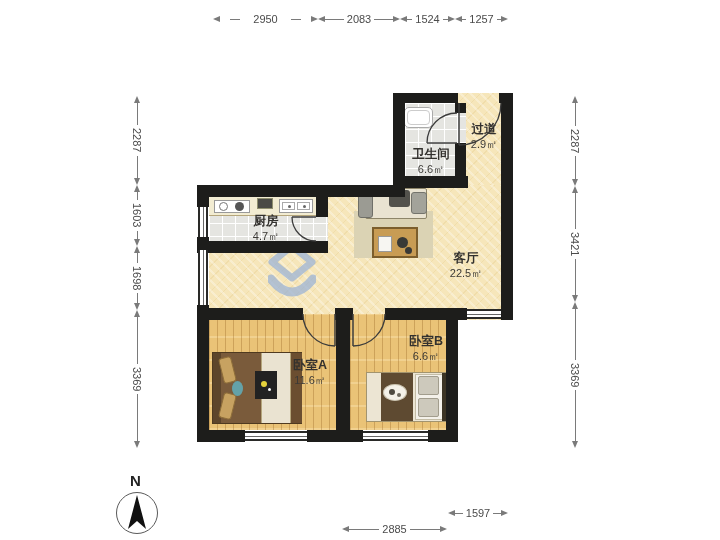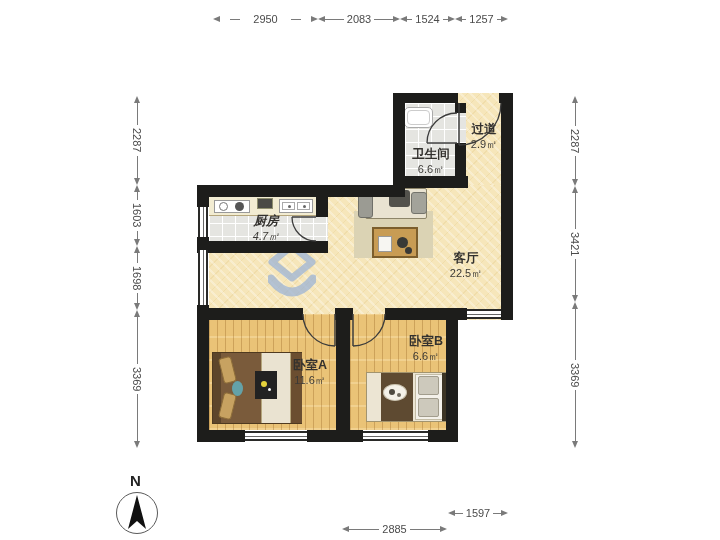--- a/index.html
+++ b/index.html
@@ -175,21 +175,21 @@
   </svg>
 
   <div class="room-label" style="left:431px; top:146px;text-align:center;">
     <div class="rn">卫生间</div>
     <div class="ra">6.6㎡</div>
   </div>
   <div class="room-label" style="left:484px; top:121px;">
     <div class="rn">过道</div>
     <div class="ra">2.9㎡</div>
   </div>
-  <div class="room-label" style="left:266px; top:213px;font-style:italic;">
+  <div class="room-label" style="left:266px; top:213px;">
     <div class="rn">厨房</div>
     <div class="ra">4.7㎡</div>
   </div>
   <div class="room-label" style="left:466px; top:250px;">
     <div class="rn">客厅</div>
     <div class="ra">22.5㎡</div>
   </div>
   <div class="room-label" style="left:310px; top:357px;">
     <div class="rn">卧室A</div>
     <div class="ra">11.6㎡</div>

